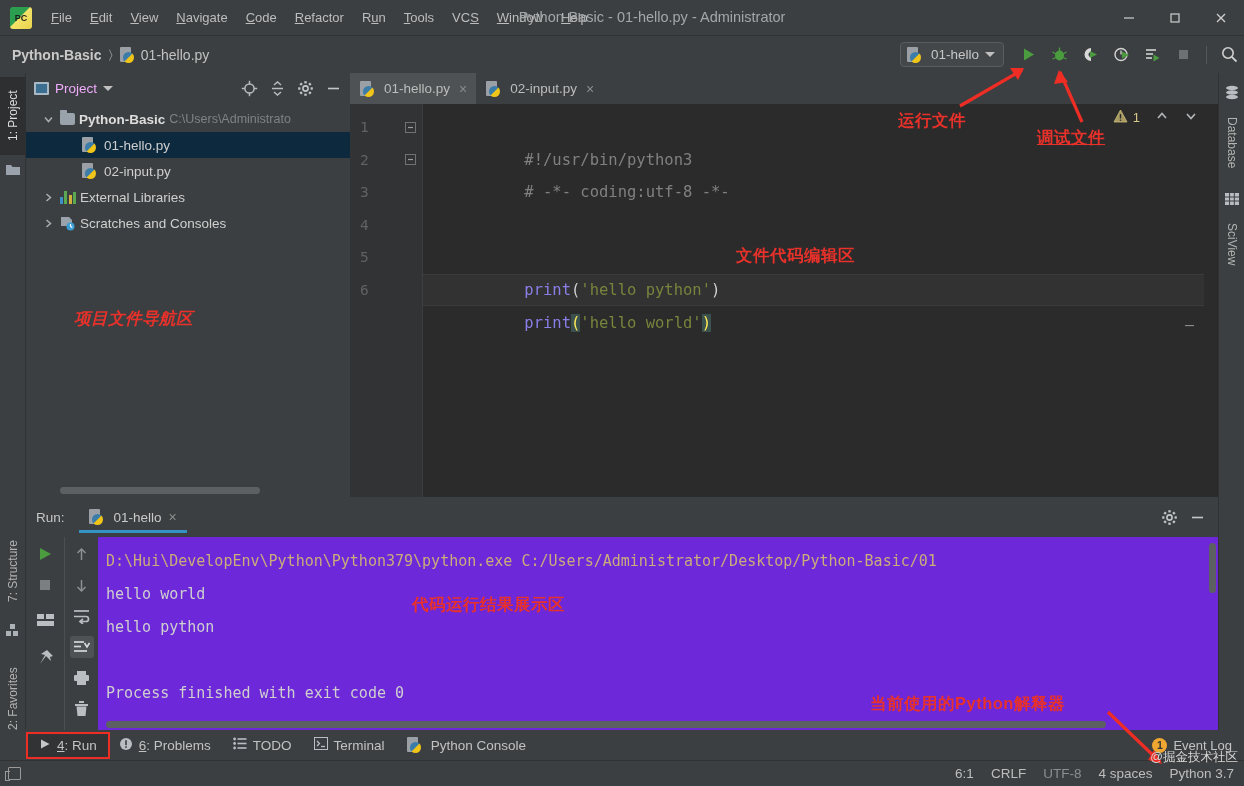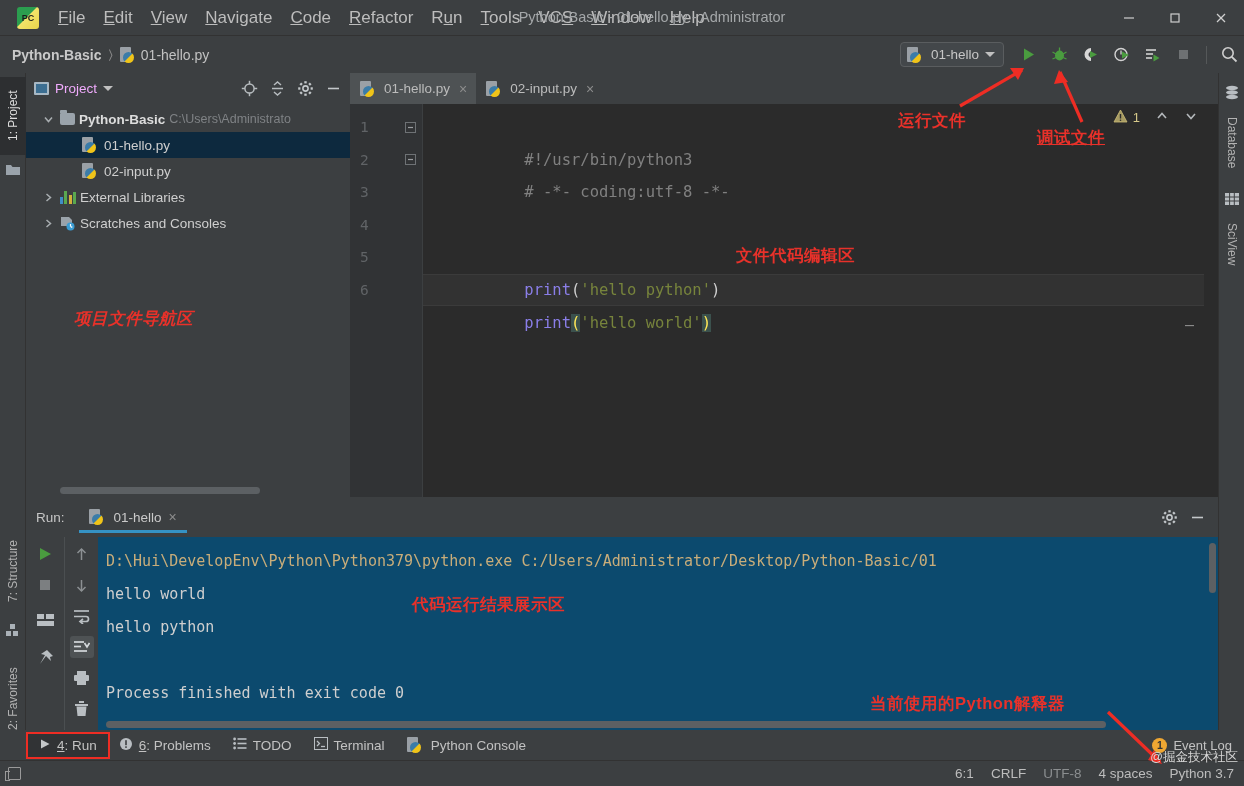--- a/index.html
+++ b/index.html
@@ -17,33 +17,33 @@
   }
 
   
   .titlebar {
     position: absolute; top: 0; left: 0; width: 1244px; height: 36px;
     background: #3c3f41;
     display: flex; align-items: center;
     border-bottom: 1px solid #323232;
   }
   .logo {
-    width: 22px; height: 22px; margin-left: 17px; margin-right: 10px;
+    width: 22px; height: 22px; margin-left: 10px; margin-right: 10px;
     border-radius: 3px; position: relative; flex: none;
     background: linear-gradient(135deg,#2b9e4f 0%,#2b9e4f 45%,#f4e36a 46%,#e8d44a 100%);
     overflow: hidden;
   }
   .logo .pc {
     position:absolute; inset:3px;
     color:#1b1b1b; font-size:9px; font-weight:bold; line-height:16px;
     text-align:center; font-family:"Liberation Sans",sans-serif;
   }
   .menu { display: flex; align-items: center; gap: 0px; }
   .menu-item {
-    font-size: 17px; color: #bdbdbd; padding: 3px 9px;
+    font-size: 13px; color: #bdbdbd; padding: 3px 9px;
     white-space: nowrap; cursor: default;
   }
   .menu-item u { text-decoration: underline; }
   .win-title {
     position: absolute; left: 0; right: 0; top: 9px;
     text-align: center; font-size: 14.5px; color: #a4a7a9;
     pointer-events: none; padding-left: 60px;
   }
   .win-btns {
     position: absolute; right: 0; top: 0; height: 36px;
@@ -204,21 +204,21 @@
     font-size:13.5px;color:#cacaca;position:relative;
   }
   .run-tab .uline { position:absolute;left:0;right:0;bottom:0;height:3px;background:#3592c4; }
   .run-head .sp { flex:1; }
   .run-body { flex:1; display:flex; }
   .run-tools { width:38px; background:#3c3f41; padding-top:6px; display:flex; flex-direction:column; align-items:center; gap:9px;}
   .run-tools2 { width:34px; background:#3c3f41; padding-top:6px; display:flex; flex-direction:column; align-items:center; gap:9px; border-left:1px solid #4b4f51;}
   .tool { width:24px;height:22px;display:flex;align-items:center;justify-content:center; }
   .tool.on { background:#4e5254; border-radius:3px; }
   .console {
-    flex:1; background:#0c4a6e; position:relative; overflow:hidden;
+    flex:1; background:#6d28d9; position:relative; overflow:hidden;
     font-family:"DejaVu Sans Mono", monospace; font-size:15px; padding:8px 0 0 8px;
   }
   .oline { height:33px; line-height:33px; white-space:pre; }
   .o-path { color:#c9ad7a; }
   .o-out  { color:#cfcfcf; }
   .cscroll { position:absolute; right:2px; top:6px; width:7px; height:50px; background:#5c6063; border-radius:4px;}
   .cscroll-h { position:absolute; left:8px; bottom:2px; height:7px; width:1000px; background:#5c6063; border-radius:4px;}
 
   
   .right-strip {

